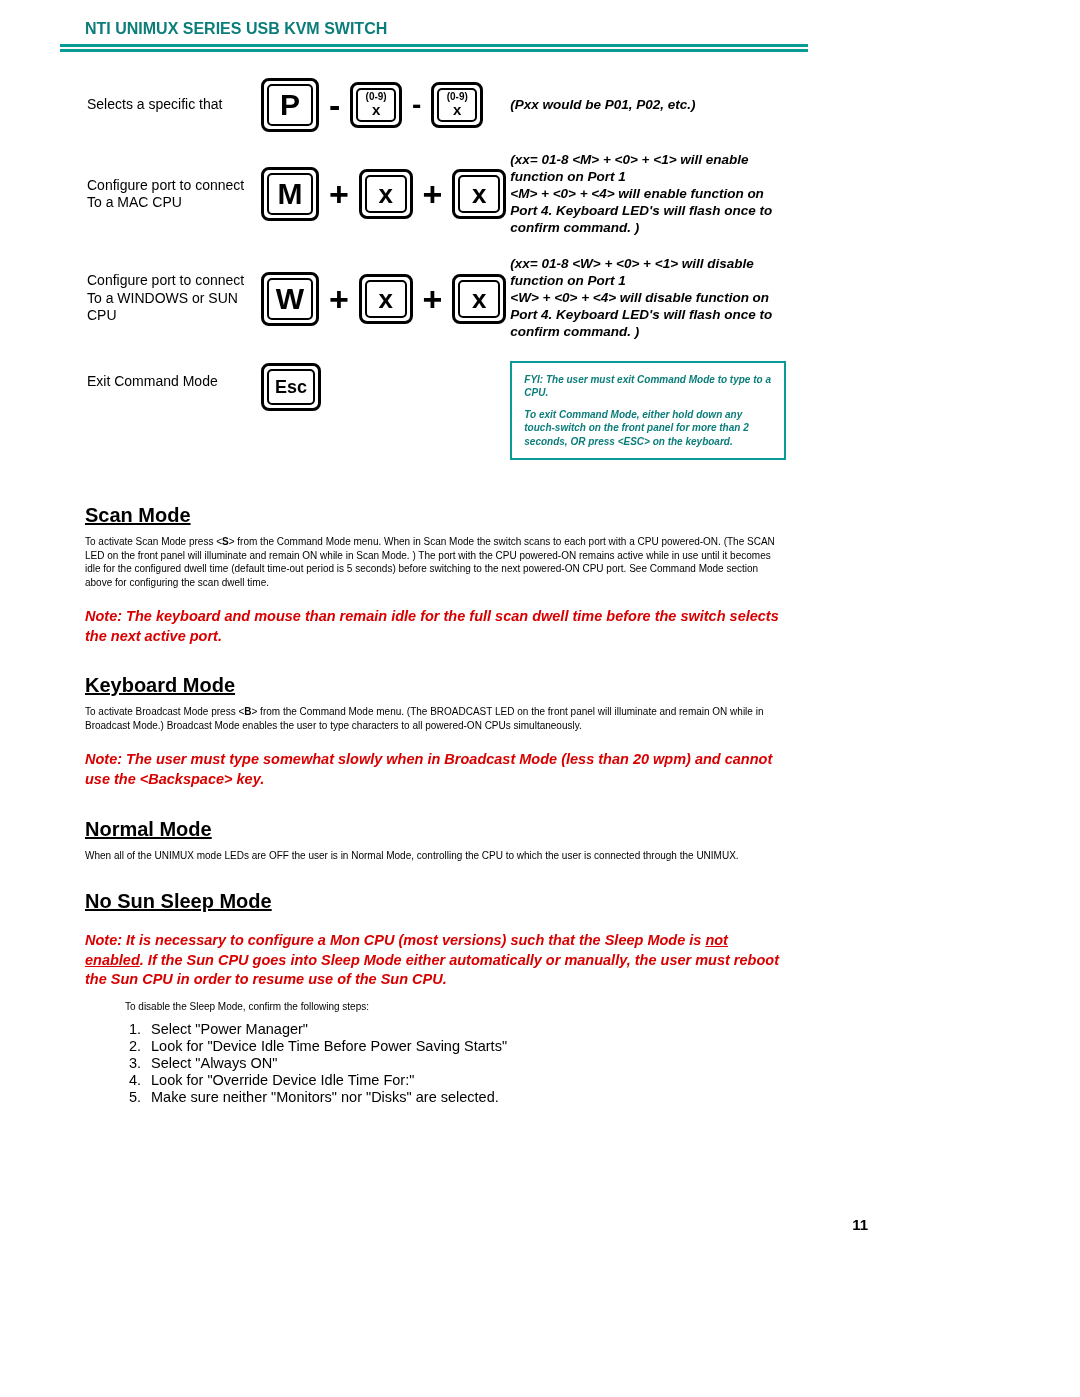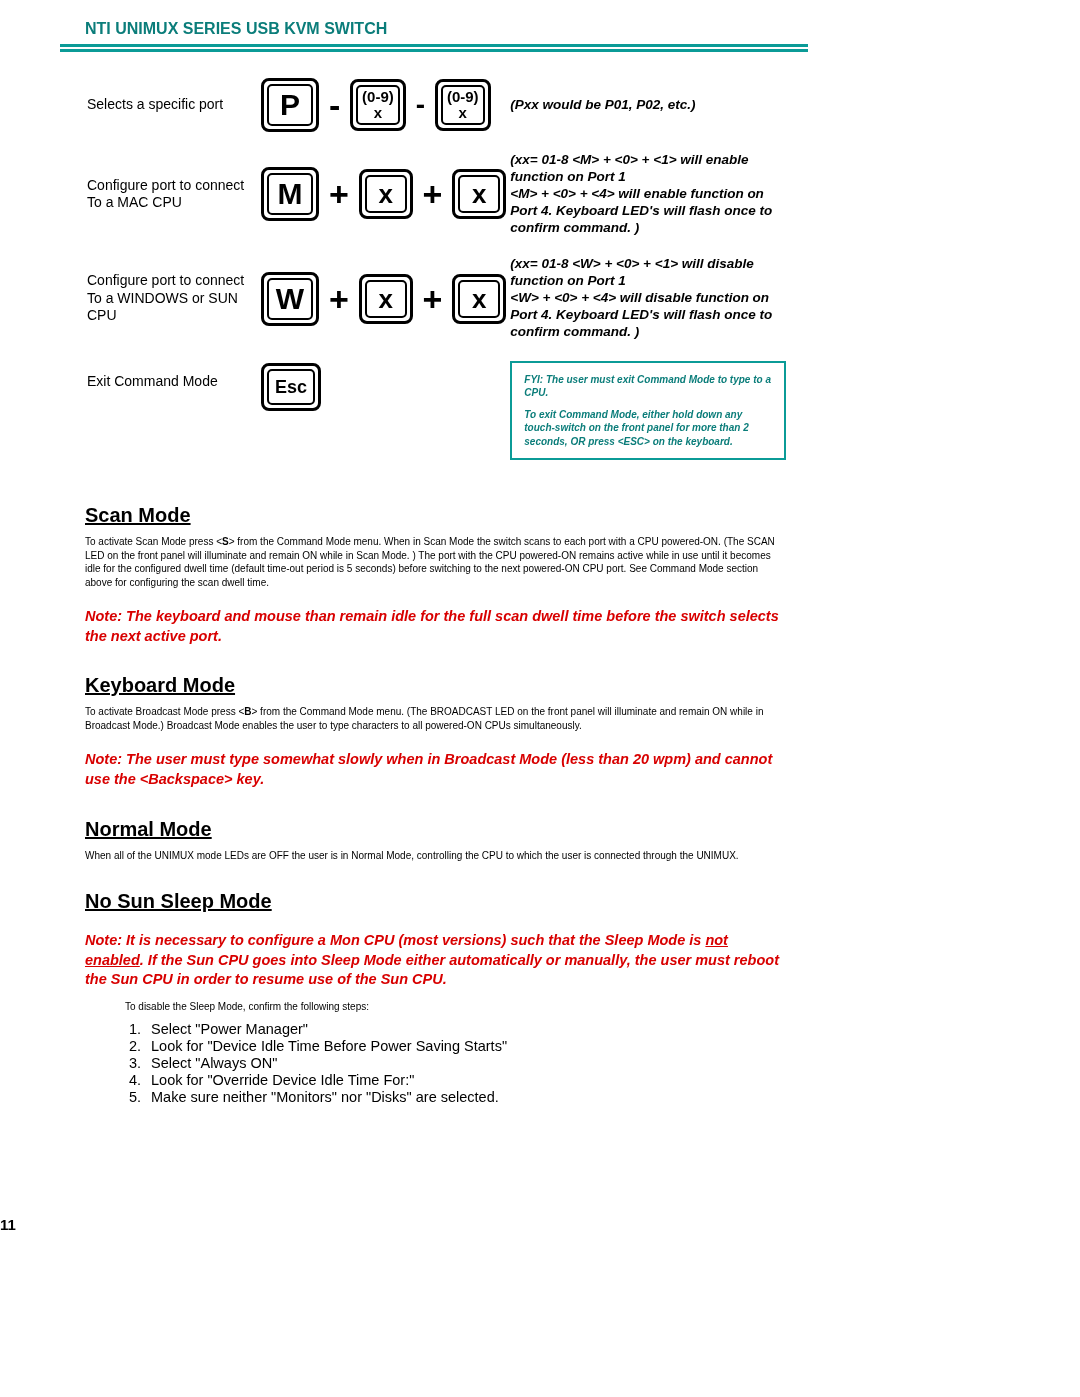--- a/index.html
+++ b/index.html
@@ -84,21 +84,21 @@
     padding: 2px 4px;
   }
   .keycap.big .keycap-inner { font-size: 30px; min-width: 34px; min-height: 34px;}
   .keycap.small .keycap-inner {
     font-size: 13px;
     min-width: 28px;
     min-height: 24px;
     font-weight: bold;
     line-height: 1.05;
   }
-  .keycap.small .keycap-inner .top { font-size: 15px; text-align: right; }
+  .keycap.small .keycap-inner .top { font-size: 10px; text-align: right; }
   .keycap.small .keycap-inner .bot { font-size: 15px; }
   .keycap.med .keycap-inner { font-size: 26px; min-width: 30px; min-height: 30px;}
   .keycap.esc .keycap-inner { font-size: 18px; min-width: 36px; min-height: 28px; font-weight: bold;}
   .plus, .dash {
     display: inline-block;
     vertical-align: middle;
     font-size: 34px;
     font-weight: bold;
     line-height: 1;
     padding: 0 4px;
@@ -151,24 +151,24 @@
     margin: 4px 0 0 60px;
     padding: 0;
     font-size: 14.5px;
   }
   ol.steps li {
     margin: 1px 0;
     padding-left: 6px;
   }
 
   .page-num {
-    text-align: left;
+    text-align: right;
     font-weight: bold;
     font-size: 15px;
-    padding: 70px 0 20px 0;
+    padding: 70px 0 20px 12px;
   }
 </style>
 </head>
 <body>
 
 <div class="page">
 
   <div class="header">
     <span>NTI UNIMUX SERIES USB KVM SWITCH</span>
   </div>
@@ -176,21 +176,21 @@
     <div style="border-top:3px solid #0b9b97; height:2px;"></div>
     <div style="border-top:3px solid #0b9b97; height:0;"></div>
   </div>
 
   <div class="content">
 
     <table class="cmd-table">
 
       <tbody>
           <tr class="cmd-row">
-        <td class="cmd-desc">Selects a specific port</td>
+        <td class="cmd-desc">Selects a specific that</td>
         <td class="cmd-keys">
           <span class="keycap big"><span class="keycap-inner">P</span></span>
           <span class="dash">-</span>
           <span class="keycap small"><span class="keycap-inner">
                   <span class="top">(0-9)</span>
                   <span class="bot">x</span>
                 </span></span>
           <span class="dash2">-</span>
           <span class="keycap small"><span class="keycap-inner">
                   <span class="top">(0-9)</span>

